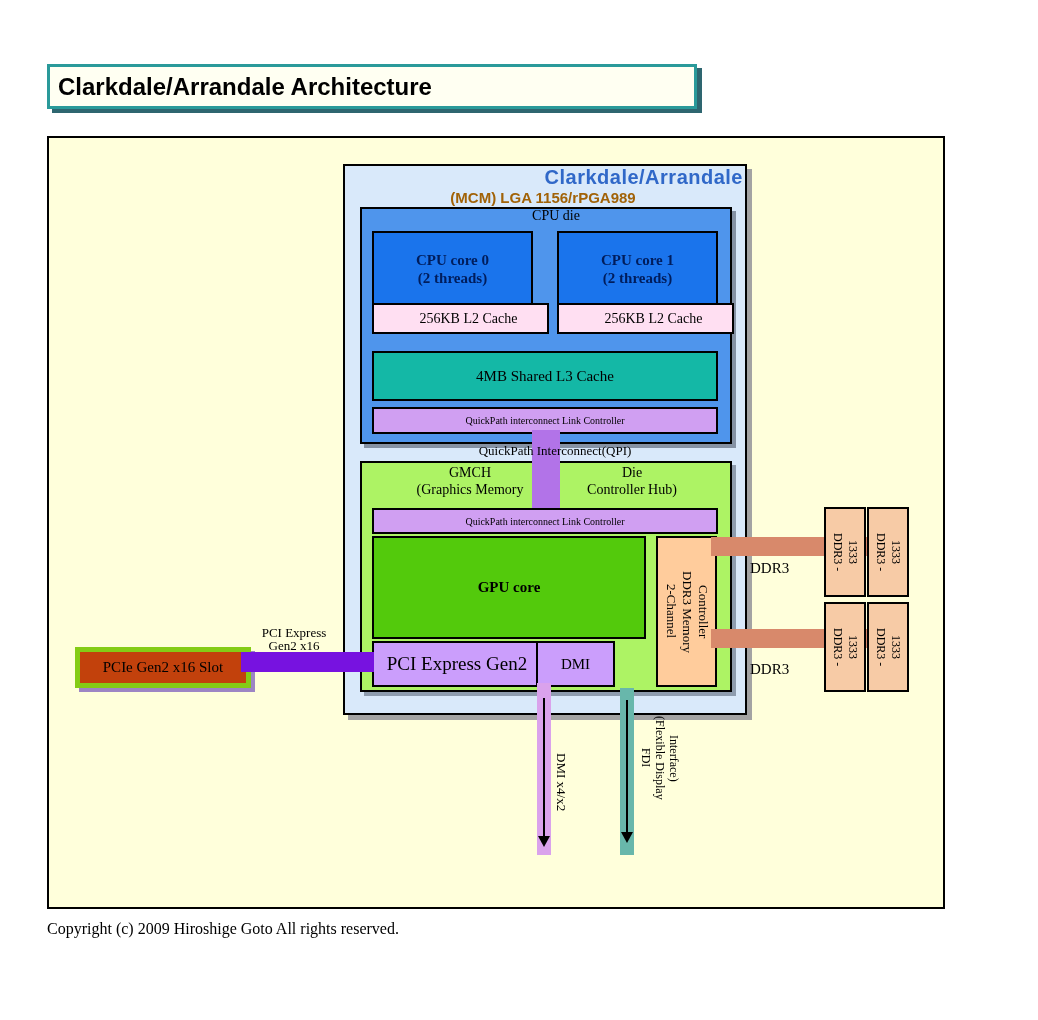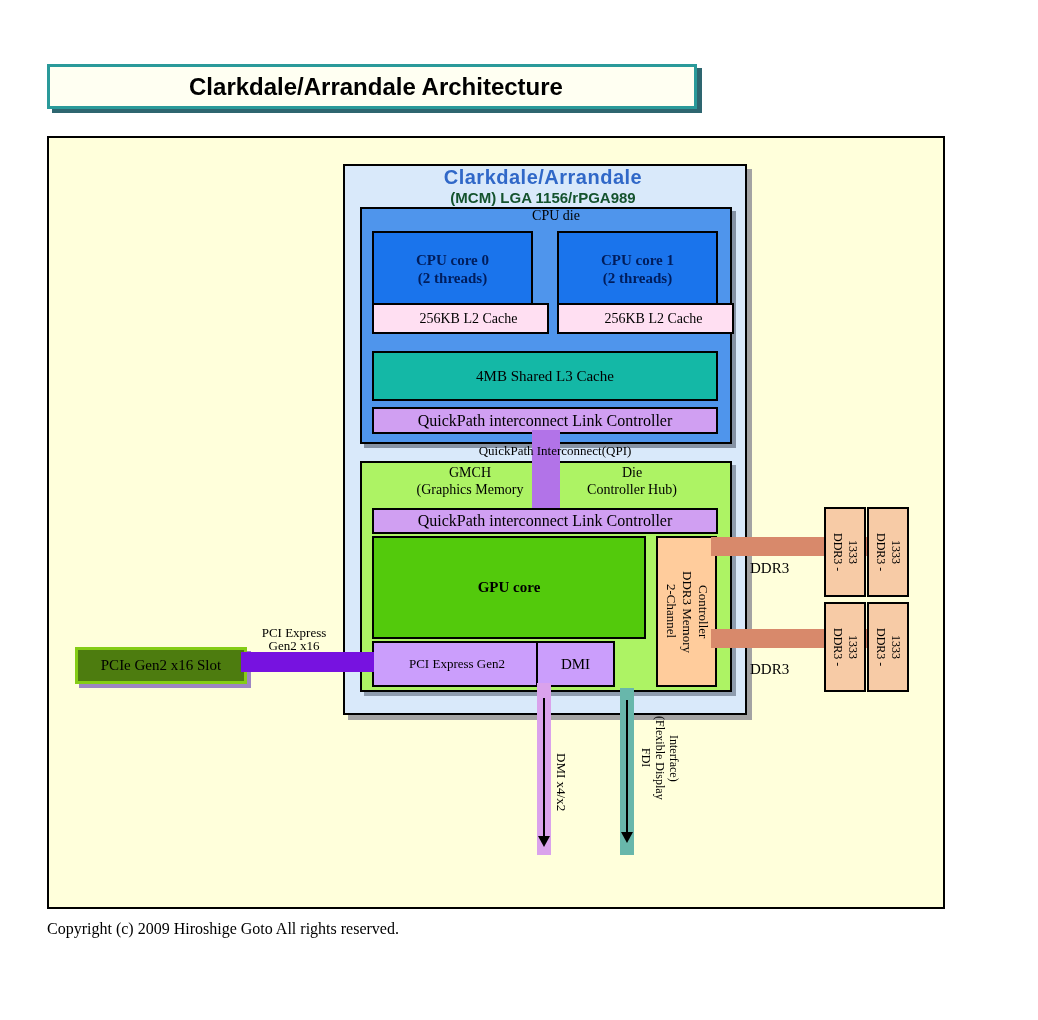--- a/index.html
+++ b/index.html
@@ -5,72 +5,72 @@
   html,body{margin:0;padding:0;}
   body{width:1038px;height:1020px;background:#ffffff;font-family:"Liberation Serif",serif;color:#000;}
   #canvas{position:relative;width:1038px;height:1020px;overflow:hidden;}
   .abs{position:absolute;}
   .bordered{border:2px solid #000;}
   .center{display:flex;align-items:center;justify-content:center;text-align:center;}
   .vtext{writing-mode:vertical-lr;text-orientation:mixed;text-align:center;}
 
   #title-box{left:47px;top:64px;width:636px;height:39px;background:#fffff2;
     border:3px solid #2a9a9a;box-shadow:5px 4px 0 #2e6670;display:flex;align-items:center;
-    padding-left:8px;font-family:"Liberation Sans",sans-serif;font-weight:bold;font-size:24px;justify-content:center;}
+    padding-left:8px;font-family:"Liberation Sans",sans-serif;font-weight:bold;font-size:24px;}
 
   #frame{left:47px;top:136px;width:894px;height:769px;background:#ffffdb;border:2px solid #000;}
 
   #mcm{left:343px;top:164px;width:400px;height:547px;background:#d9e9fa;border:2px solid #000;
     box-shadow:5px 5px 0 #a3a3a3;}
-  #mcm-title{left:343px;top:166px;width:400px;text-align:center;
+  #mcm-title{left:343px;top:166px;width:400px;text-align:right;
     font-family:"Liberation Sans",sans-serif;font-weight:bold;font-size:20px;color:#3068c8;letter-spacing:.5px;}
   #mcm-subtitle{left:343px;top:189px;width:400px;text-align:center;
-    font-family:"Liberation Sans",sans-serif;font-weight:bold;font-size:15px;color:#14532d;}
+    font-family:"Liberation Sans",sans-serif;font-weight:bold;font-size:15px;color:#a16207;}
 
   #cpu-die{left:360px;top:207px;width:368px;height:233px;background:#4f95ec;border:2px solid #000;
     box-shadow:4px 4px 0 rgba(30,40,60,.45);}
   #cpu-die-label{left:360px;top:208px;width:368px;text-align:center;font-size:14px;padding-left:12px;}
 
   .cpu-core{width:157px;height:72px;background:#1a74ec;color:#001d5c;font-weight:bold;
     font-size:15px;line-height:18px;}
   #core0{left:372px;top:231px;justify-content:center;} #core1{left:557px;top:231px;}
   .l2{width:157px;height:27px;background:#ffdff2;font-size:14px;padding-left:16px;}
   #l2-left{left:372px;top:303px;} #l2-right{left:557px;top:303px;}
   #l3{left:372px;top:351px;width:342px;height:46px;background:#14b8a6;font-size:15px;}
-  .qpi-ctrl{width:342px;background:#d09ff2;font-size:16px;}
+  .qpi-ctrl{width:342px;background:#d09ff2;font-size:10px;}
   #qpi-ctrl-cpu{left:372px;top:407px;height:23px;}
   #qpi-ctrl-gmch{left:372px;top:508px;height:22px;}
 
   #qpi-connector{left:532px;top:430px;width:28px;height:78px;background:#b273e8;}
   #qpi-label{left:450px;top:443px;width:210px;text-align:center;font-size:13px;z-index:4;}
 
   #gmch{left:360px;top:461px;width:368px;height:227px;background:#adf364;border:2px solid #000;
     box-shadow:4px 4px 0 rgba(30,40,60,.4);}
   #gmch-label-left{left:384px;top:464px;width:172px;text-align:center;font-size:14px;line-height:17px;z-index:4;}
   #gmch-label-right{left:548px;top:464px;width:168px;text-align:center;font-size:14px;line-height:17px;z-index:4;}
 
   #gpu{left:372px;top:536px;width:270px;height:99px;background:#53ca0c;font-weight:bold;font-size:15px;}
   #mem-ctrl{left:656px;top:536px;width:57px;height:147px;background:#ffcc9c;}
   #mem-ctrl .vtext{font-size:13px;line-height:16px;}
 
-  #pcie-box{left:372px;top:641px;width:166px;height:42px;background:#cb9efc;font-size:13px;text-align:right;}
+  #pcie-box{left:372px;top:641px;width:166px;height:42px;background:#cb9efc;font-size:19px;text-align:right;}
   #dmi-box{left:536px;top:641px;width:75px;height:42px;background:#cb9efc;font-size:15px;}
 
   .ddr3-bus{width:169px;height:19px;background:#d8896b;z-index:5;}
   #ddr3-bar-top{left:711px;top:537px;} #ddr3-bar-bottom{left:711px;top:629px;}
   #ddr3-label-top{left:750px;top:560px;font-size:15px;}
   #ddr3-label-bottom{left:750px;top:661px;font-size:15px;}
 
   .ddr3-module{width:38px;height:86px;background:#f7cba6;border:2px solid #000;z-index:6;}
   #ddr3-m1{left:824px;top:507px;} #ddr3-m2{left:867px;top:507px;}
   #ddr3-m3{left:824px;top:602px;} #ddr3-m4{left:867px;top:602px;}
   .ddr3-module .vtext{font-size:12px;line-height:15px;}
 
-  #pcie-slot{left:75px;top:647px;width:166px;height:31px;background:#4d7c0f;
-    border:3px solid #84cc16;box-shadow:4px 4px 0 #9d85c4;font-size:15px;}
+  #pcie-slot{left:75px;top:647px;width:166px;height:31px;background:#c2410c;
+    border:5px solid #84cc16;box-shadow:4px 4px 0 #9d85c4;font-size:15px;}
   #pcie-bar{left:241px;top:652px;width:133px;height:20px;background:#7712e0;z-index:5;}
   #pcie-bus-label{left:247px;top:626px;width:94px;text-align:center;font-size:13px;line-height:13px;}
 
   #dmi-bar{left:537px;top:683px;width:14px;height:172px;background:#daa2ec;z-index:5;}
   #dmi-arrow-line{left:543px;top:698px;width:2px;height:138px;background:#000;z-index:6;}
   #dmi-arrow-head{left:538px;top:836px;width:0;height:0;border-left:6px solid transparent;
     border-right:6px solid transparent;border-top:11px solid #000;z-index:6;}
   #dmi-label{left:553px;top:753px;font-size:13px;}
 
   #fdi-bar{left:620px;top:688px;width:14px;height:167px;background:#68b7ab;z-index:5;}

